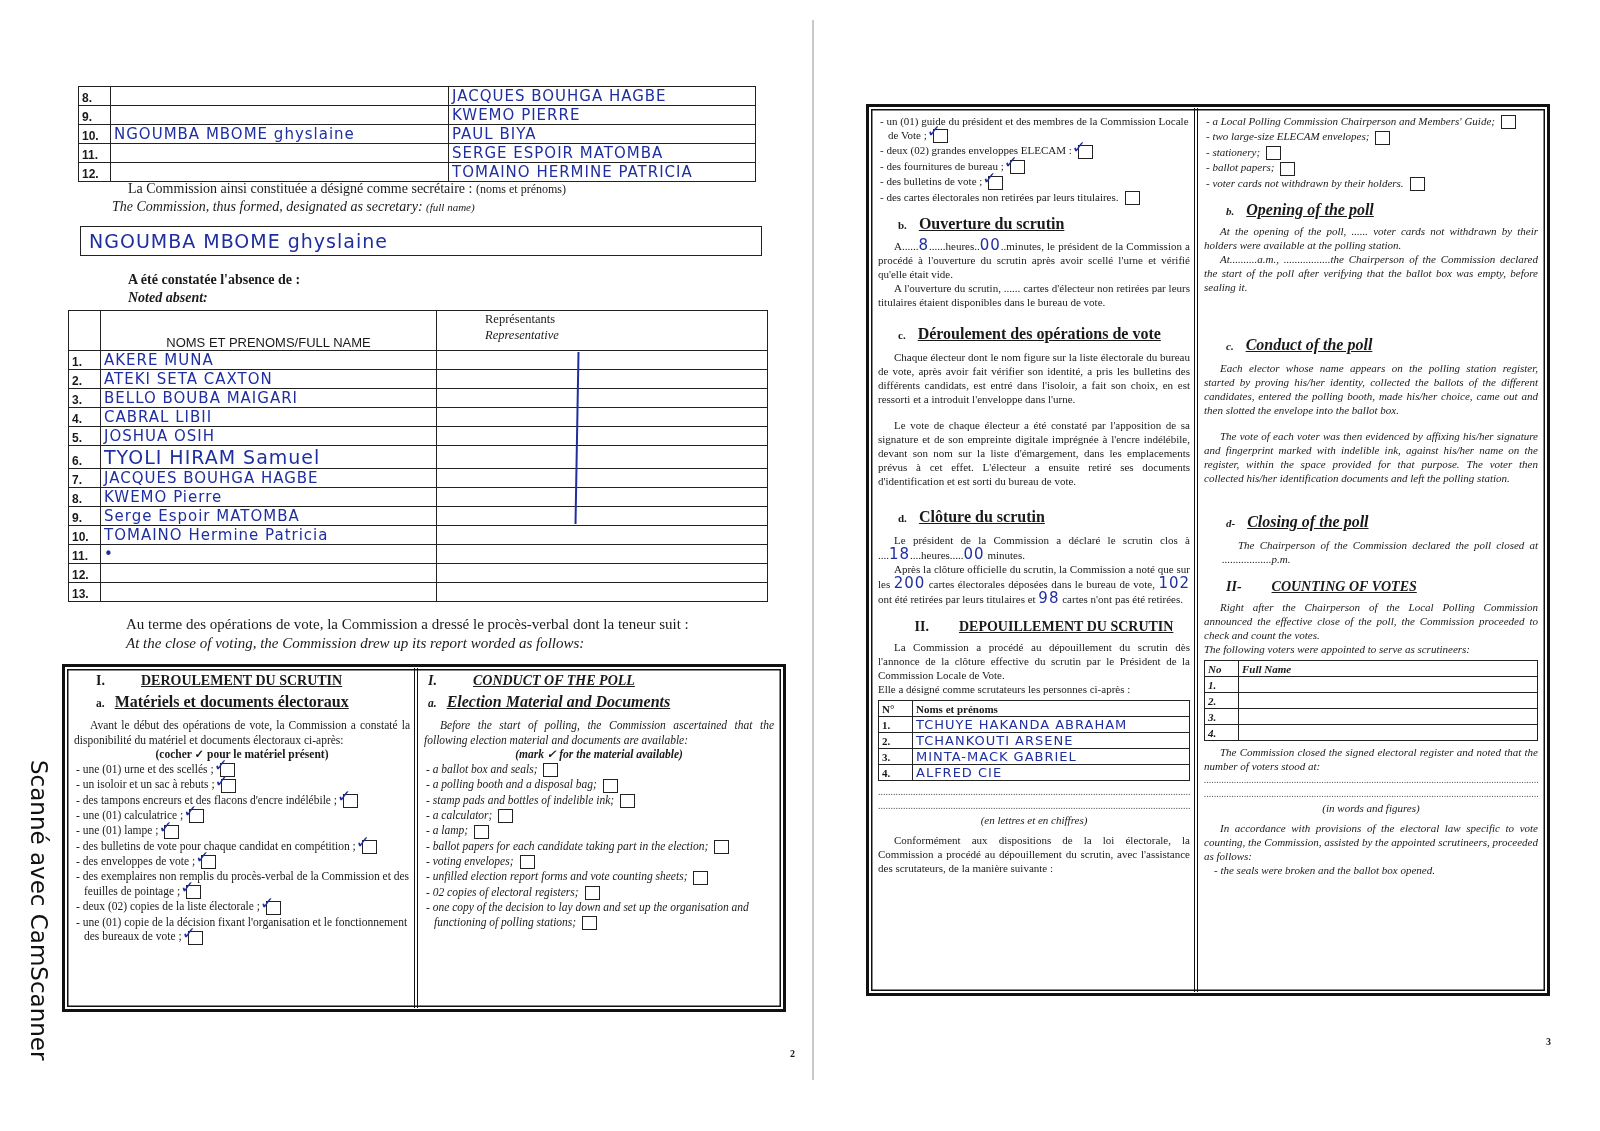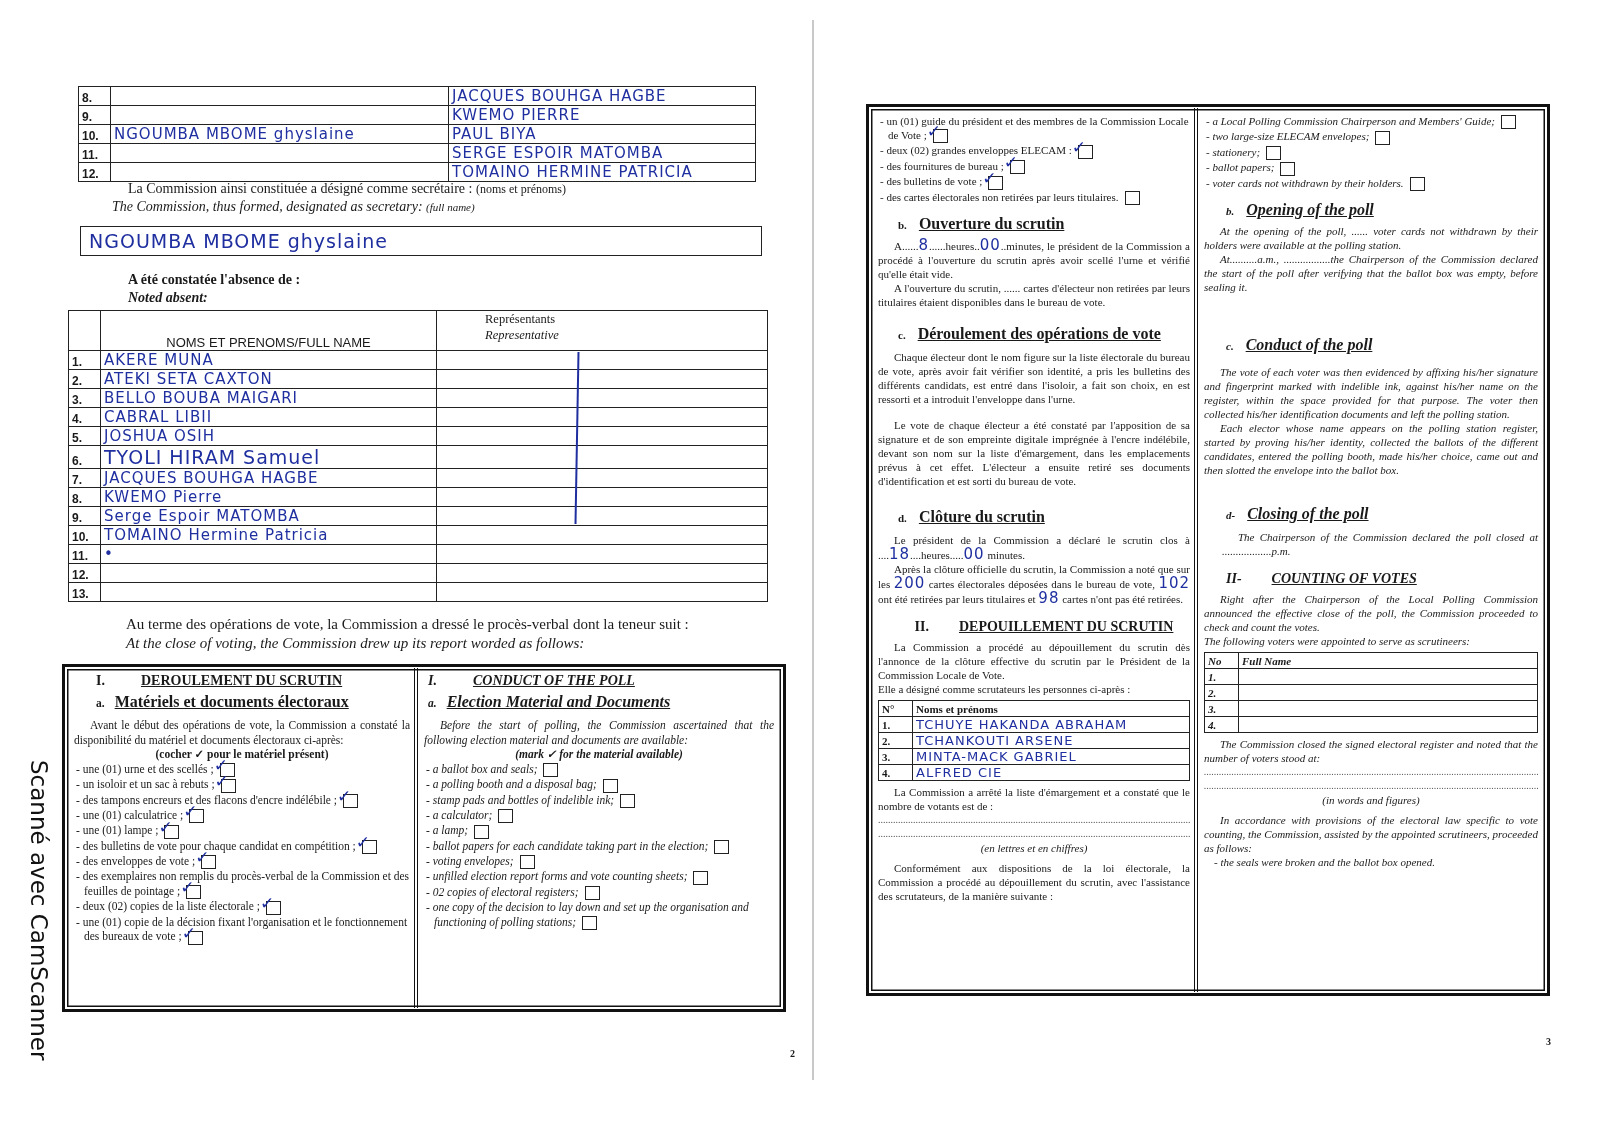--- a/index.html
+++ b/index.html
@@ -270,43 +270,42 @@
           <tr>
             <td class="n">3.</td>
       <td><span class="hw" style="font-size:13px">MINTA-MACK GABRIEL</span></td>
           </tr>
           <tr>
             <td class="n">4.</td>
       <td><span class="hw" style="font-size:13px">ALFRED CIE</span></td>
           </tr>
         </tbody>
     </table>
-    <p style="text-indent:16px;">La Commission a arrêté la liste d'émargement et a constaté que le nombre de votants est de :</p>
     <div class="dots">..................................................................................................................................................</div>
     <div class="dots">..................................................................................................................................................</div>
     <div class="center" style="font-style:italic;">(en lettres et en chiffres)</div>
     <p style="text-indent:16px; margin-top:6px;">Conformément aux dispositions de la loi électorale, la Commission a procédé au dépouillement du scrutin, avec l'assistance des scrutateurs, de la manière suivante :</p>
   </div>
 
   <div class="col it" style="left:1204px; top:114px; width:334px; font-size:11px; line-height:14px;">
     <div id="ren-items" style="margin-bottom:12px;">
         <div class="item"><span>- a Local Polling Commission Chairperson and Members' Guide;</span><span class="cb"></span></div>
         <div class="item"><span>- two large-size ELECAM envelopes;</span><span class="cb"></span></div>
         <div class="item"><span>- stationery;</span><span class="cb"></span></div>
         <div class="item"><span>- ballot papers;</span><span class="cb"></span></div>
         <div class="item"><span>- voter cards not withdrawn by their holders.</span><span class="cb"></span></div>
       </div>
 
     <div style="margin:10px 0 6px 22px;"><span class="lbl" style="margin-right:12px;">b.</span><span class="h2">Opening of the poll</span></div>
     <p style="text-indent:16px;">At the opening of the poll, ...... voter cards not withdrawn by their holders were available at the polling station.</p>
     <p style="text-indent:16px;">At..........a.m., .................the Chairperson of the Commission declared the start of the poll after verifying that the ballot box was empty, before sealing it.</p>
 
     <div style="margin:44px 0 8px 22px;"><span class="lbl" style="margin-right:12px;">c.</span><span class="h2">Conduct of the poll</span></div>
+    <p style="text-indent:16px;">Each elector whose name appears on the polling station register, started by proving his/her identity, collected the ballots of the different candidates, entered the polling booth, made his/her choice, came out and then slotted the envelope into the ballot box.</p>
     <p style="text-indent:16px; margin-top:12px;">The vote of each voter was then evidenced by affixing his/her signature and fingerprint marked with indelible ink, against his/her name on the register, within the space provided for that purpose. The voter then collected his/her identification documents and left the polling station.</p>
-    <p style="text-indent:16px;">Each elector whose name appears on the polling station register, started by proving his/her identity, collected the ballots of the different candidates, entered the polling booth, made his/her choice, came out and then slotted the envelope into the ballot box.</p>
 
     <div style="margin:30px 0 8px 22px;"><span class="lbl" style="margin-right:12px;">d-</span><span class="h2">Closing of the poll</span></div>
     <p style="text-indent:16px;margin-left:18px;">The Chairperson of the Commission declared the poll closed at ..................p.m.</p>
 
     <div style="margin:14px 0 6px 22px;"><span class="lbl h1" style="text-decoration:none; margin-right:30px;">II-</span><span class="h1">COUNTING OF VOTES</span></div>
     <p style="text-indent:16px;">Right after the Chairperson of the Local Polling Commission announced the effective close of the poll, the Commission proceeded to check and count the votes.</p>
     <p>The following voters were appointed to serve as scrutineers:</p>
     <table class="scr-tbl">
       <tbody id="ren-scr">
         <tr>

